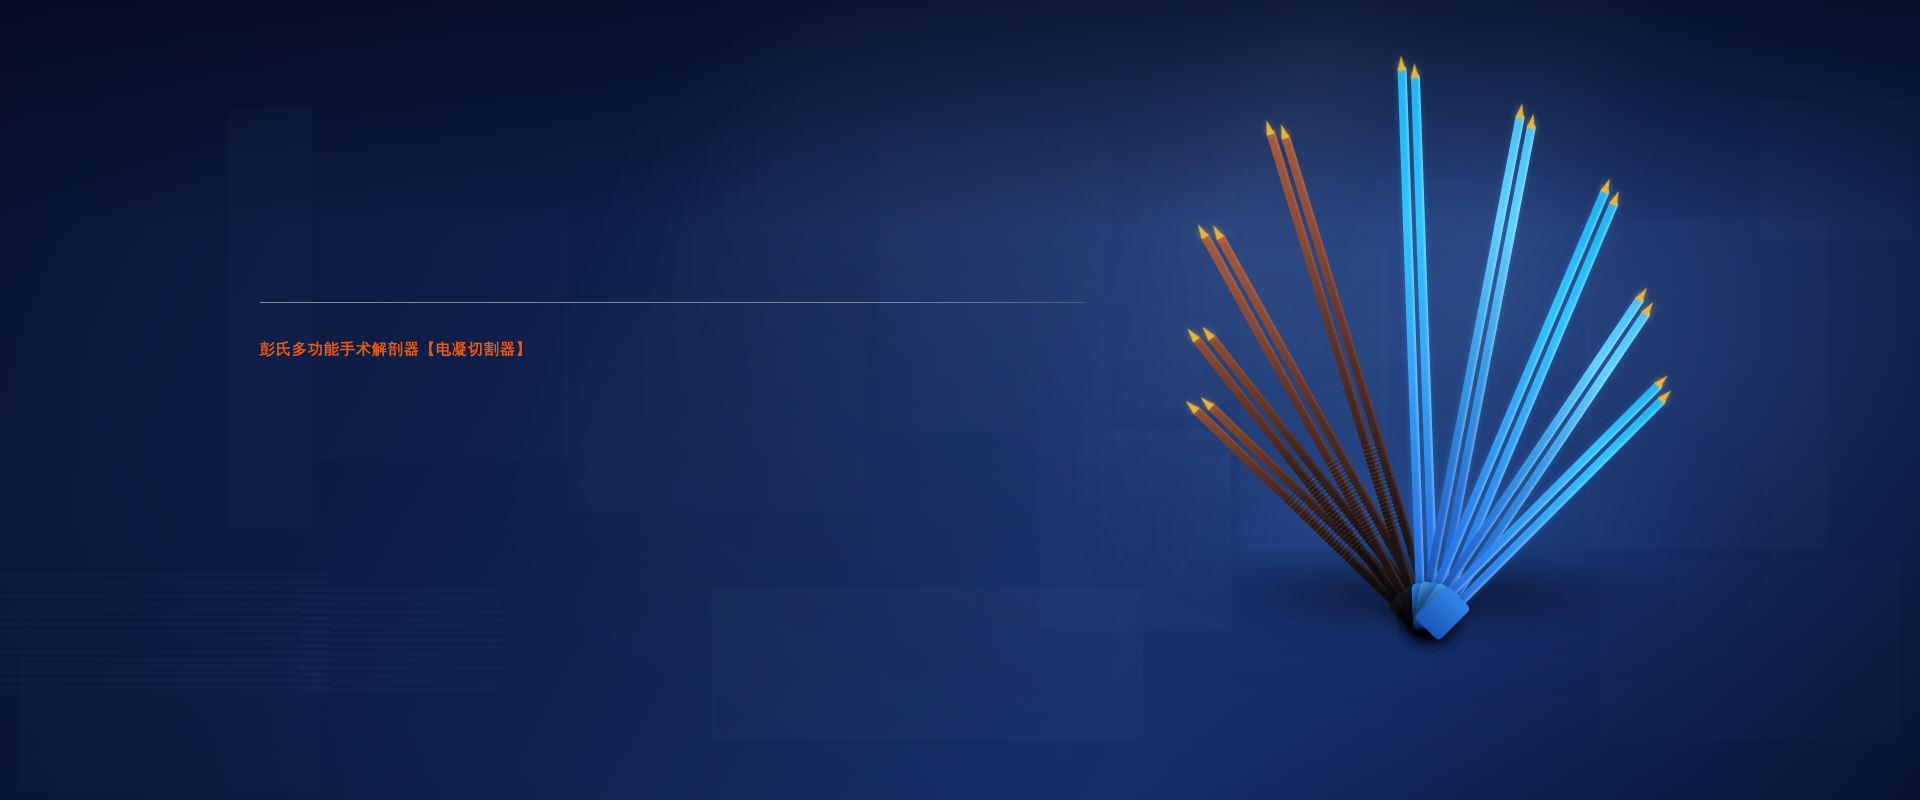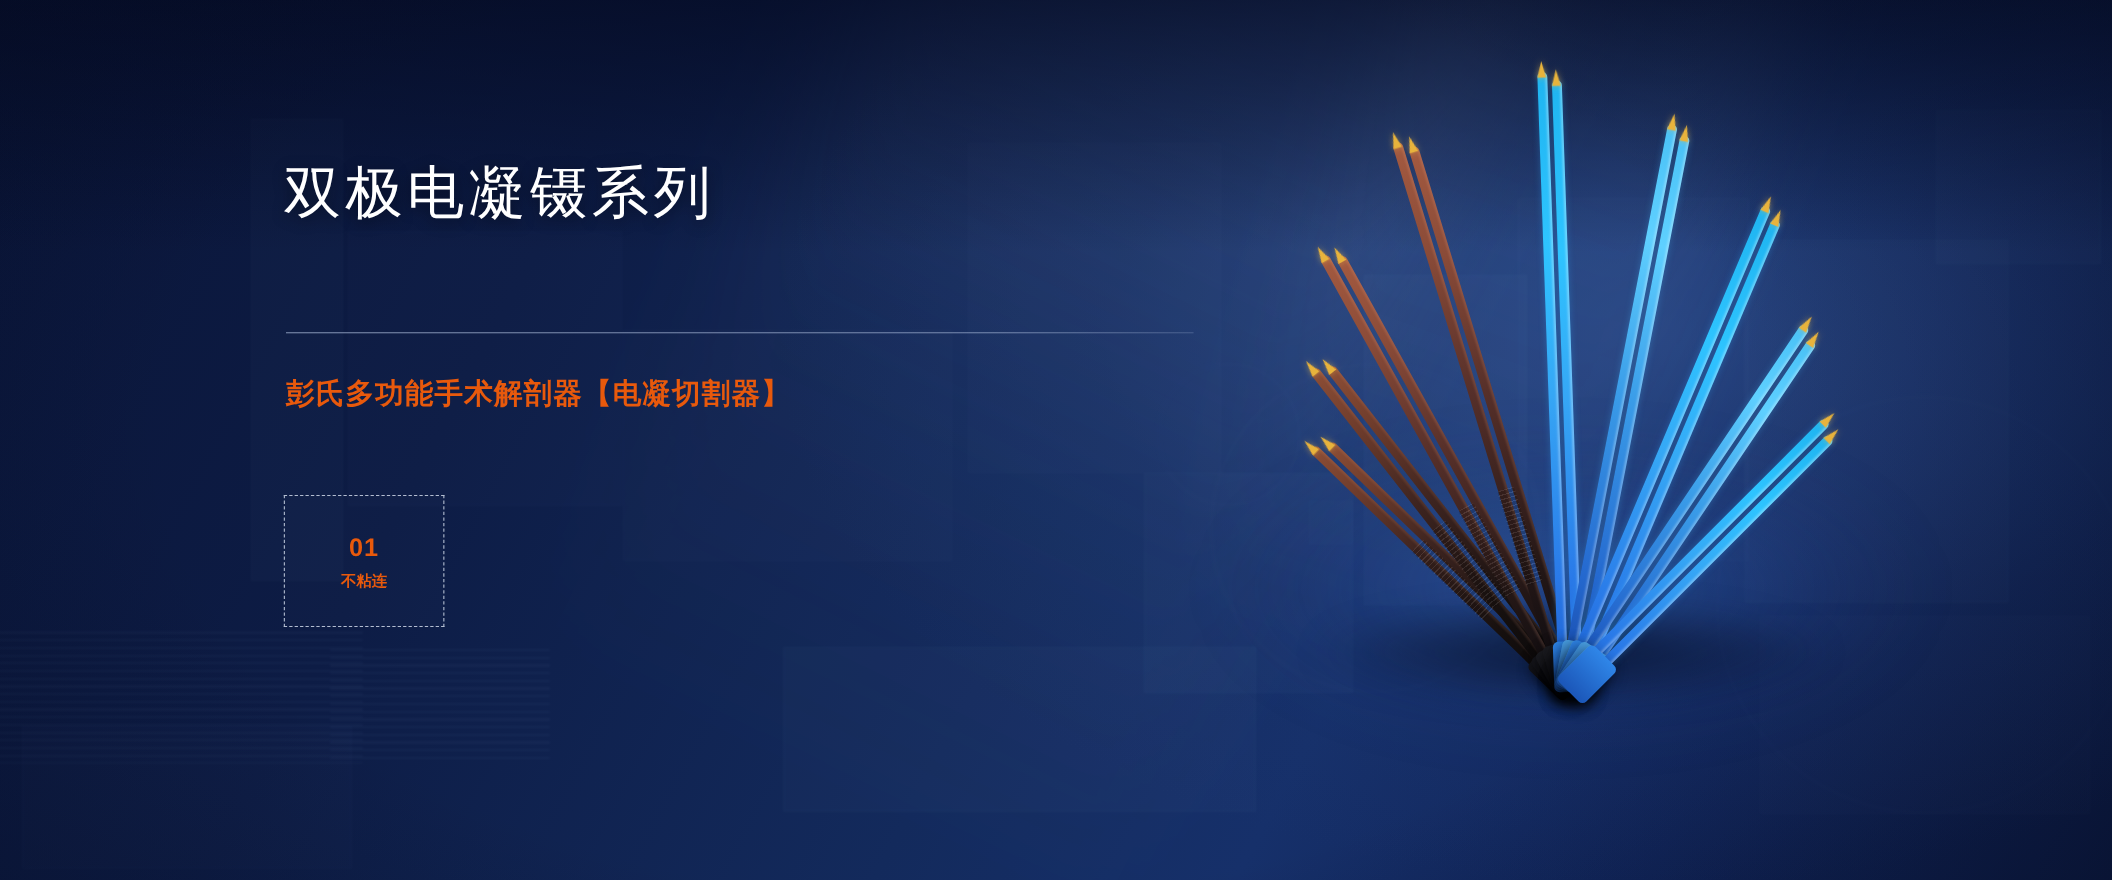--- a/index.html
+++ b/index.html
@@ -62,21 +62,21 @@
     font-size:44px; font-weight:300; letter-spacing:3.5px;
     color:#7f8ca6; line-height:1; white-space:nowrap;
   }
   .divider{
     position:absolute; top:302px; left:2px;
     width:825px; height:1px;
     background:linear-gradient(to right, rgba(190,206,235,0.62), rgba(190,206,235,0.52) 78%, rgba(190,206,235,0.22));
   }
   .subtitle{
     position:absolute; top:340px; left:2px;
-    font-size:26px; font-weight:700; letter-spacing:1px;
+    font-size:15px; font-weight:700; letter-spacing:1px;
     color:#e8590c; white-space:nowrap;
   }
 
   
   .features{ position:absolute; top:450px; left:0; display:flex; gap:26px; }
   .feature{
     width:146px; height:120px;
     border:1px dashed rgba(226,234,248,0.78);
     display:flex; flex-direction:column;
     align-items:center; justify-content:center;
@@ -233,32 +233,27 @@
           <div class="arm r" style="height:328px;"></div>
         <div class="tip l" style="top:-346px;"></div>
           <div class="tip r" style="top:-338px;"></div>
         <div class="hub"></div>
       </div>
     </div>
   </div>
 
   <div class="content">
 
-    <div class="title-cn">双极电凝镊系列</div>
 
 
     <div class="divider"></div>
 
     <div class="subtitle">彭氏多功能手术解剖器【电凝切割器】</div>
 
     <div class="features">
 
-      <div class="feature is-active">
-        <span class="num">01</span>
-        <span class="lbl">不粘连</span>
-      </div>
 
 
 
 
     </div>
   </div>
 </div>
 
 </body></html>

